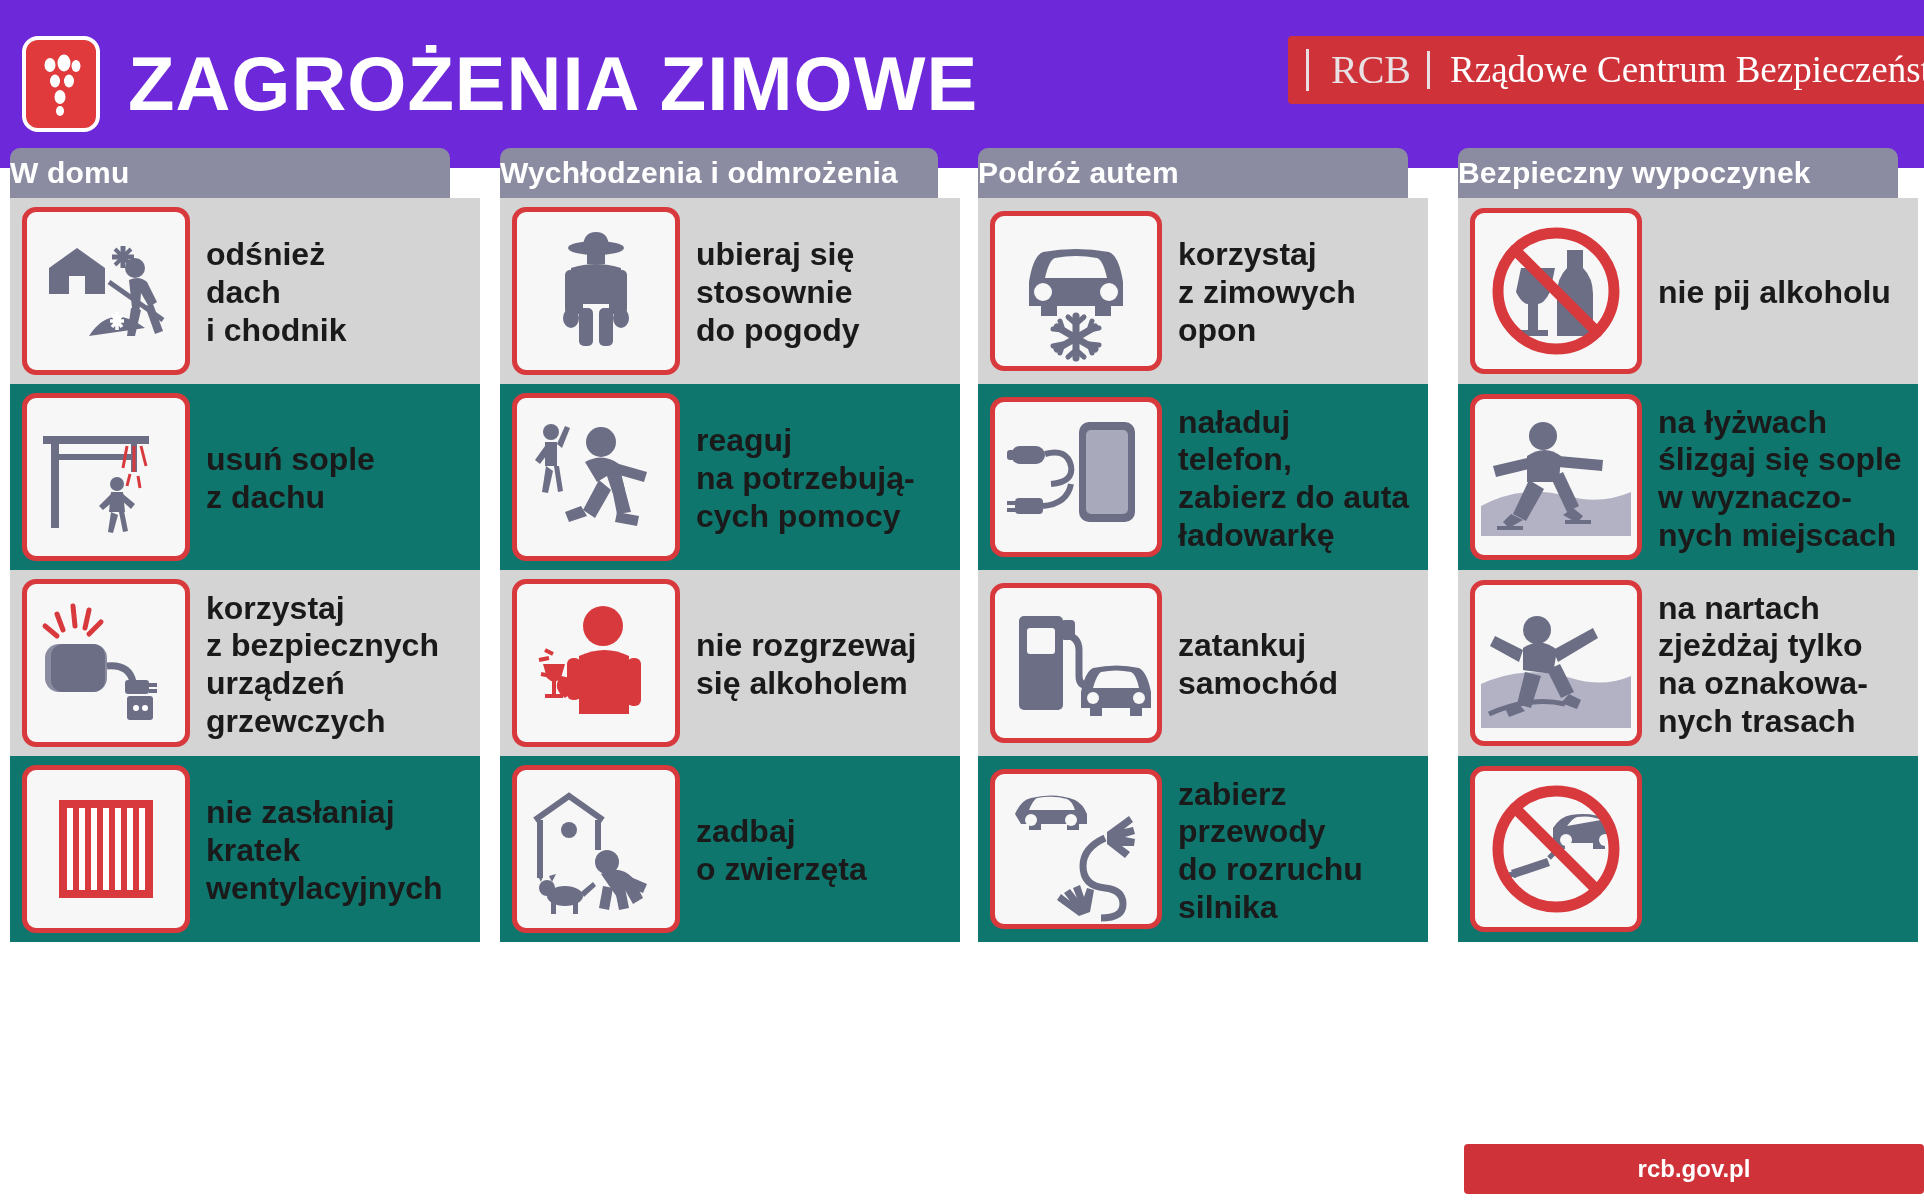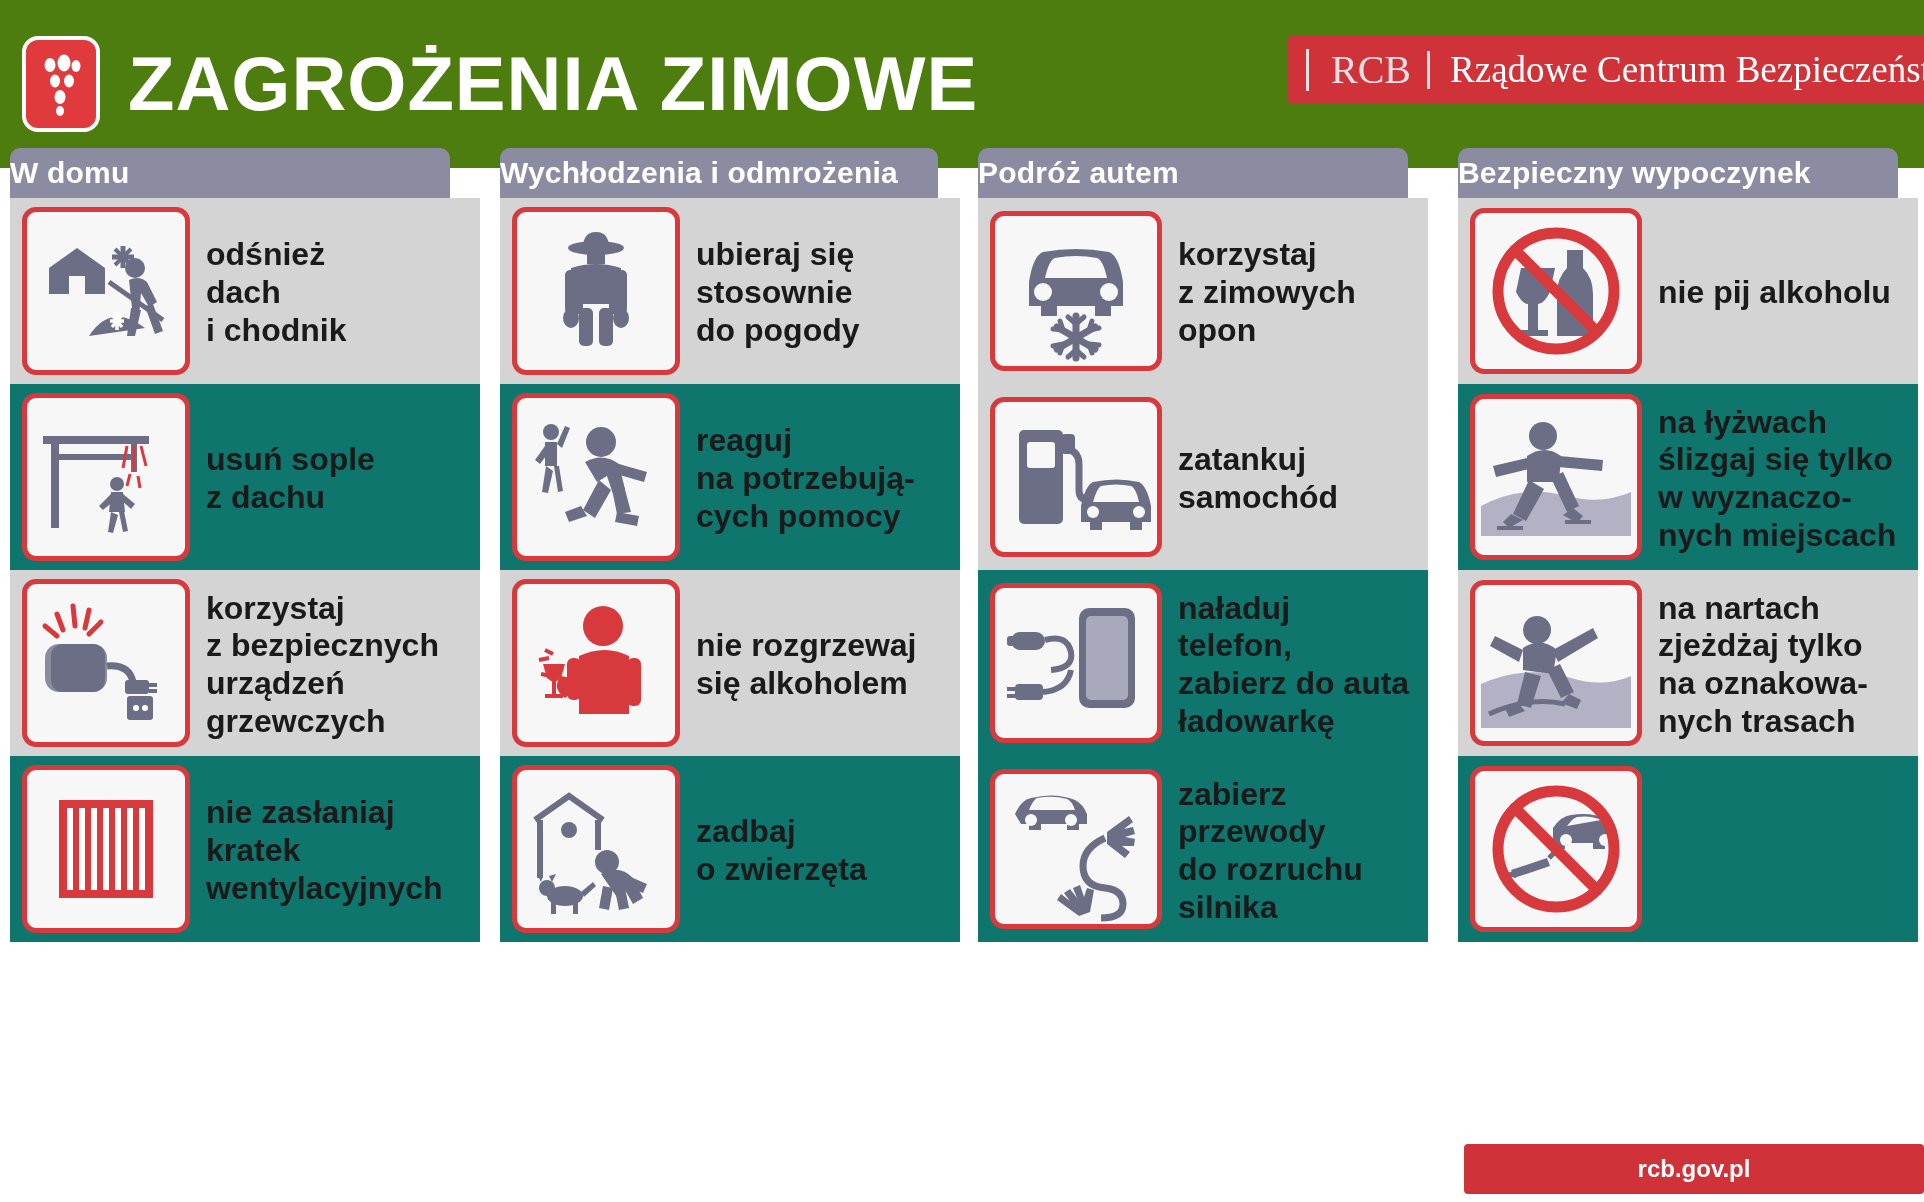--- a/index.html
+++ b/index.html
@@ -7,21 +7,21 @@
     width: 1924px; height: 1202px;
     background: #ffffff;
     font-family: "Liberation Sans", sans-serif;
     overflow: hidden;
   }
   .page { position: relative; width: 1924px; height: 1202px; background: #ffffff; }
 
   
   .header {
     position: absolute; left: 0; top: 0; width: 1924px; height: 168px;
-    background: #4d7c0f;
+    background: #6d28d9;
     display: flex; align-items: center;
   }
   .logo-box {
     width: 78px; height: 96px; margin-left: 22px;
     border-radius: 16px; background: #e03a3c;
     border: 4px solid #ffffff;
     display: flex; align-items: center; justify-content: center;
     flex: 0 0 auto;
   }
   .title {
@@ -379,55 +379,55 @@
                 <path d="M62 114 l-10 -1 M62 114 l-3 -9 M88 128 l10 1 M88 128 l3 9"></path>
                 <path d="M62 128 l-10 2 M62 128 l-3 9 M88 114 l10 -2 M88 114 l3 -9"></path>
               </g>
             </svg>
           </div>
           <div class="row-text">korzystaj
 z zimowych
 opon</div>
         </div>
 
-        <div class="row shade-dark">
-          <div class="icon-card">
-            <svg width="150" height="150" viewBox="0 0 150 150">
-              <rect x="18" y="28" width="44" height="94" rx="5" fill="#6b6e85"></rect>
-              <rect x="26" y="40" width="28" height="26" rx="3" fill="#f7f7f7"></rect>
-              <path d="M62 46 q16 2 16 16 l0 26 q0 10 10 10" stroke="#6b6e85" stroke-width="7" fill="none"></path>
-              <rect x="60" y="32" width="14" height="20" rx="4" fill="#6b6e85"></rect>
-              <path d="M80 104 q4 -20 12 -24 q24 -5 46 0 q8 4 12 24 l0 16 -9 0 0 8 -12 0 0 -8 -28 0 0 8 -12 0 0 -8 -9 0 z" fill="#6b6e85"></path>
-              <path d="M92 100 q4 -14 8 -16 q15 -3 30 0 q5 2 8 16 z" fill="#f7f7f7"></path>
-              <circle cx="92" cy="110" r="6" fill="#f7f7f7"></circle>
-              <circle cx="138" cy="110" r="6" fill="#f7f7f7"></circle>
-            </svg>
-          </div>
-          <div class="row-text">zatankuj
-samochód</div>
-        </div>
-
         <div class="row shade-light">
           <div class="icon-card">
             <svg width="150" height="150" viewBox="0 0 150 150">
               <rect x="78" y="20" width="56" height="100" rx="10" fill="#6b6e85"></rect>
               <rect x="85" y="28" width="42" height="84" rx="5" fill="#a8a9bb"></rect>
               <rect x="10" y="44" width="34" height="18" rx="9" fill="#6b6e85"></rect>
               <rect x="6" y="48" width="8" height="10" rx="3" fill="#6b6e85"></rect>
               <path d="M44 52 q22 -6 26 12 q3 16 -20 18" stroke="#6b6e85" stroke-width="6" fill="none"></path>
               <rect x="14" y="96" width="28" height="16" rx="4" fill="#6b6e85"></rect>
               <rect x="6" y="99" width="10" height="4" fill="#6b6e85"></rect>
               <rect x="6" y="106" width="10" height="4" fill="#6b6e85"></rect>
               <path d="M42 104 q24 -2 28 -22" stroke="#6b6e85" stroke-width="6" fill="none"></path>
             </svg>
           </div>
           <div class="row-text">naładuj
 telefon,
 zabierz do auta
 ładowarkę</div>
+        </div>
+
+        <div class="row shade-dark">
+          <div class="icon-card">
+            <svg width="150" height="150" viewBox="0 0 150 150">
+              <rect x="18" y="28" width="44" height="94" rx="5" fill="#6b6e85"></rect>
+              <rect x="26" y="40" width="28" height="26" rx="3" fill="#f7f7f7"></rect>
+              <path d="M62 46 q16 2 16 16 l0 26 q0 10 10 10" stroke="#6b6e85" stroke-width="7" fill="none"></path>
+              <rect x="60" y="32" width="14" height="20" rx="4" fill="#6b6e85"></rect>
+              <path d="M80 104 q4 -20 12 -24 q24 -5 46 0 q8 4 12 24 l0 16 -9 0 0 8 -12 0 0 -8 -28 0 0 8 -12 0 0 -8 -9 0 z" fill="#6b6e85"></path>
+              <path d="M92 100 q4 -14 8 -16 q15 -3 30 0 q5 2 8 16 z" fill="#f7f7f7"></path>
+              <circle cx="92" cy="110" r="6" fill="#f7f7f7"></circle>
+              <circle cx="138" cy="110" r="6" fill="#f7f7f7"></circle>
+            </svg>
+          </div>
+          <div class="row-text">zatankuj
+samochód</div>
         </div>
 
         <div class="row shade-light">
           <div class="icon-card">
             <svg width="150" height="150" viewBox="0 0 150 150">
               <path d="M14 40 q6 -14 16 -16 q24 -6 44 2 q8 4 12 14 l0 10 -8 0 0 6 -12 0 0 -6 -26 0 0 6 -12 0 0 -6 -8 0 z" fill="#6b6e85"></path>
               <path d="M28 36 q4 -10 8 -12 q16 -3 30 1 q5 2 8 11 z" fill="#f7f7f7"></path>
               <circle cx="30" cy="46" r="6" fill="#f7f7f7"></circle>
               <circle cx="70" cy="46" r="6" fill="#f7f7f7"></circle>
               <path d="M104 64 q-22 10 -22 28 q0 20 22 22 q18 2 18 16 q0 14 -22 14" stroke="#6b6e85" stroke-width="7" fill="none"></path>
@@ -474,21 +474,21 @@
               <path d="M70 76 l16 34 12 -6 -16 -34 z" fill="#6b6e85"></path>
               <path d="M30 112 l-8 8 6 6 14 -8 z" fill="#6b6e85"></path>
               <path d="M92 106 l10 8 -6 7 -14 -8 z" fill="#6b6e85"></path>
               <g stroke="#6b6e85" stroke-width="4">
                 <path d="M16 126 l26 0"></path>
                 <path d="M84 120 l26 0"></path>
               </g>
             </svg>
           </div>
           <div class="row-text">na łyżwach
-ślizgaj się tylko
+ślizgaj się sople
 w wyznaczo-
 nych miejscach</div>
         </div>
 
         <div class="row shade-dark">
           <div class="icon-card">
             <svg width="150" height="150" viewBox="0 0 150 150">
               <path d="M0 96 q44 -20 90 -6 q32 10 60 -2 l0 52 -150 0 z" fill="#b3b2c4"></path>
               <circle cx="56" cy="42" r="14" fill="#6b6e85"></circle>
               <path d="M42 60 q18 -12 34 2 l-4 24 -30 -4 z" fill="#6b6e85"></path>

